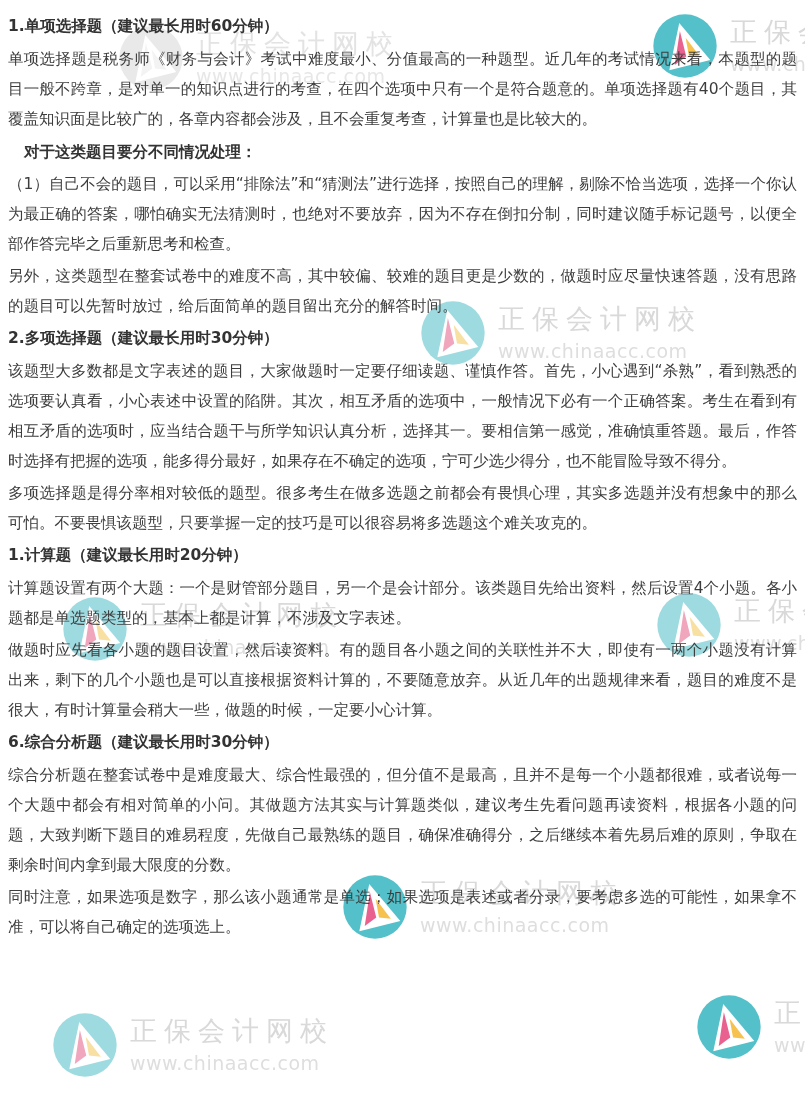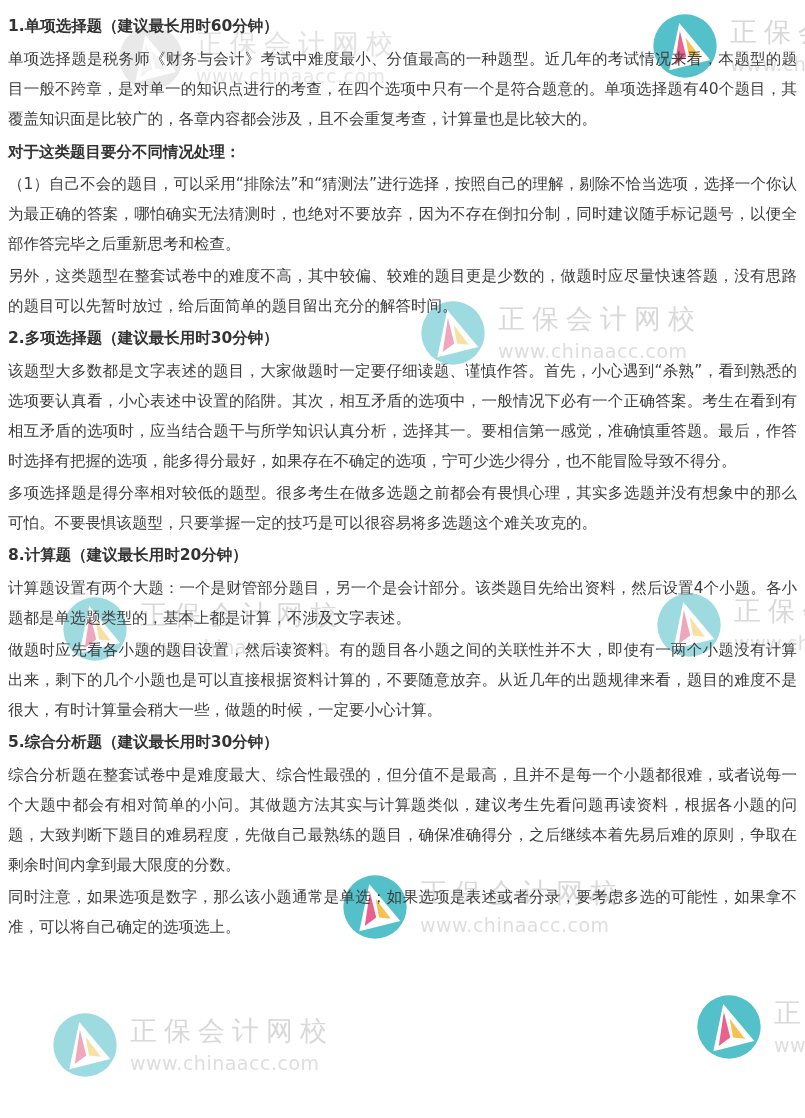--- a/index.html
+++ b/index.html
@@ -12,21 +12,21 @@
     position:relative;z-index:1;
     padding:9px 8px 0 8px;
     color:#3d3d3d;
     font-size:15.5px;
     line-height:30px;
     text-align:justify;
     text-justify:inter-ideograph;
   }
   .block{margin:0;}
   .block.heading{font-weight:bold;color:#333333;margin:2px 0 3px 0;}
-  .block.bold{font-weight:bold;color:#333333;margin:3px 0 2px 0;}
+  .block.bold{font-weight:bold;color:#333333;margin:3px 0 2px 16px;}
   .block.para{margin:2px 0;}
 
   .watermark{
     position:absolute;z-index:0;
     display:flex;align-items:flex-start;gap:12px;
     pointer-events:none;white-space:nowrap;
   }
   .wm-logo{width:66px;height:66px;flex:0 0 auto;}
   .wm-text{padding-top:2px;}
   .wm-line1{font-size:27px;line-height:34px;letter-spacing:7px;color:#d9d9d9;}
@@ -162,19 +162,19 @@
 
 <div class="content" id="document-body">
     <div class="block heading">1.单项选择题（建议最长用时60分钟）</div>
     <div class="block para">单项选择题是税务师《财务与会计》考试中难度最小、分值最高的一种题型。近几年的考试情况来看，本题型的题目一般不跨章，是对单一的知识点进行的考查，在四个选项中只有一个是符合题意的。单项选择题有40个题目，其覆盖知识面是比较广的，各章内容都会涉及，且不会重复考查，计算量也是比较大的。</div>
     <div class="block bold">对于这类题目要分不同情况处理：</div>
     <div class="block para">（1）自己不会的题目，可以采用“排除法”和“猜测法”进行选择，按照自己的理解，剔除不恰当选项，选择一个你认为最正确的答案，哪怕确实无法猜测时，也绝对不要放弃，因为不存在倒扣分制，同时建议随手标记题号，以便全部作答完毕之后重新思考和检查。</div>
     <div class="block para">另外，这类题型在整套试卷中的难度不高，其中较偏、较难的题目更是少数的，做题时应尽量快速答题，没有思路的题目可以先暂时放过，给后面简单的题目留出充分的解答时间。</div>
     <div class="block heading">2.多项选择题（建议最长用时30分钟）</div>
     <div class="block para">该题型大多数都是文字表述的题目，大家做题时一定要仔细读题、谨慎作答。首先，小心遇到“杀熟”，看到熟悉的选项要认真看，小心表述中设置的陷阱。其次，相互矛盾的选项中，一般情况下必有一个正确答案。考生在看到有相互矛盾的选项时，应当结合题干与所学知识认真分析，选择其一。要相信第一感觉，准确慎重答题。最后，作答时选择有把握的选项，能多得分最好，如果存在不确定的选项，宁可少选少得分，也不能冒险导致不得分。</div>
     <div class="block para">多项选择题是得分率相对较低的题型。很多考生在做多选题之前都会有畏惧心理，其实多选题并没有想象中的那么可怕。不要畏惧该题型，只要掌握一定的技巧是可以很容易将多选题这个难关攻克的。</div>
-    <div class="block heading">8.计算题（建议最长用时20分钟）</div>
+    <div class="block heading">1.计算题（建议最长用时20分钟）</div>
     <div class="block para">计算题设置有两个大题：一个是财管部分题目，另一个是会计部分。该类题目先给出资料，然后设置4个小题。各小题都是单选题类型的，基本上都是计算，不涉及文字表述。</div>
     <div class="block para">做题时应先看各小题的题目设置，然后读资料。有的题目各小题之间的关联性并不大，即使有一两个小题没有计算出来，剩下的几个小题也是可以直接根据资料计算的，不要随意放弃。从近几年的出题规律来看，题目的难度不是很大，有时计算量会稍大一些，做题的时候，一定要小心计算。</div>
-    <div class="block heading">5.综合分析题（建议最长用时30分钟）</div>
+    <div class="block heading">6.综合分析题（建议最长用时30分钟）</div>
     <div class="block para">综合分析题在整套试卷中是难度最大、综合性最强的，但分值不是最高，且并不是每一个小题都很难，或者说每一个大题中都会有相对简单的小问。其做题方法其实与计算题类似，建议考生先看问题再读资料，根据各小题的问题，大致判断下题目的难易程度，先做自己最熟练的题目，确保准确得分，之后继续本着先易后难的原则，争取在剩余时间内拿到最大限度的分数。</div>
     <div class="block para">同时注意，如果选项是数字，那么该小题通常是单选；如果选项是表述或者分录，要考虑多选的可能性，如果拿不准，可以将自己确定的选项选上。</div>
   </div>
 
 </body></html>

